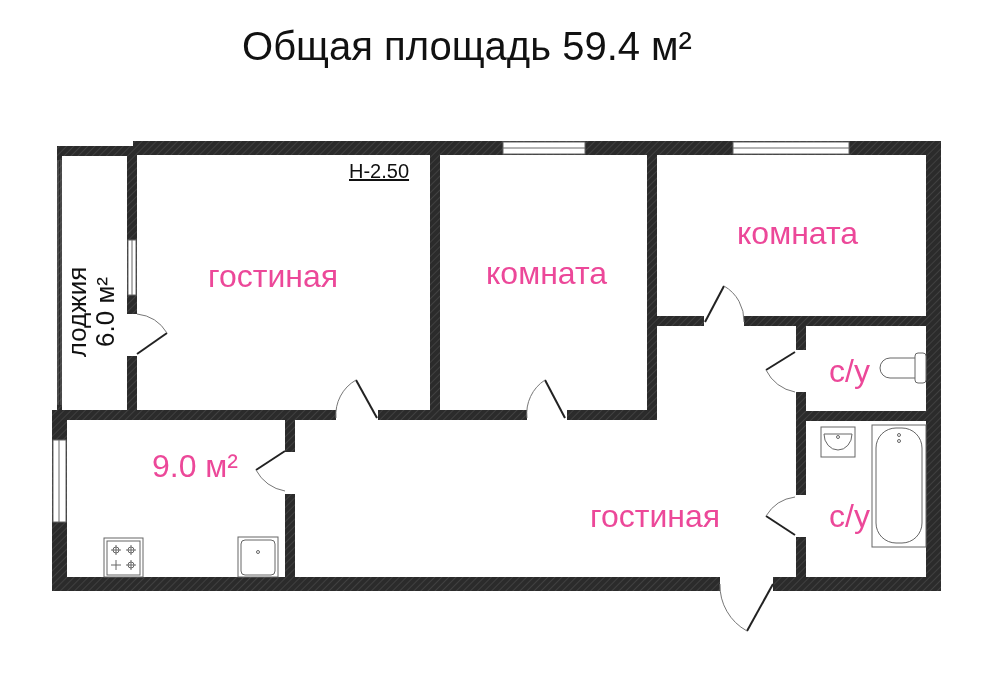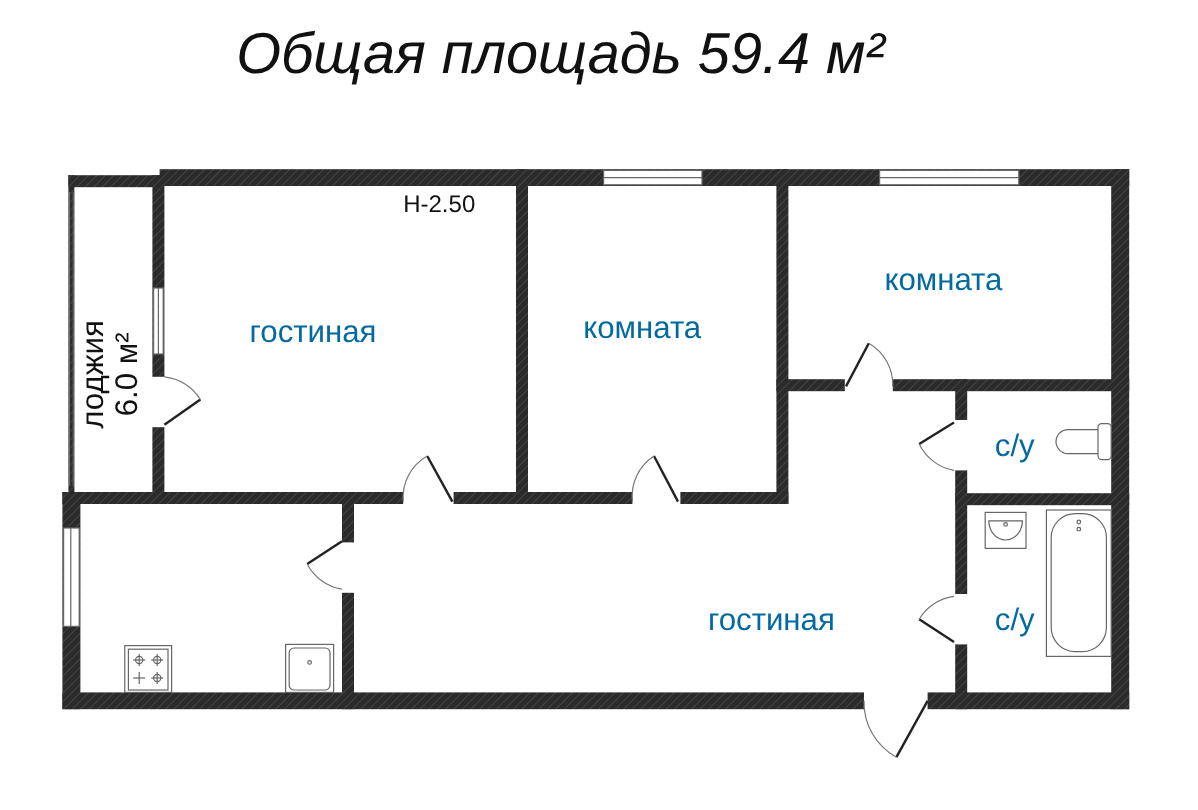--- a/index.html
+++ b/index.html
@@ -1,19 +1,19 @@
 <!DOCTYPE html>
 <html><head>
 <meta charset="utf-8">
 <style>
   html, body { margin: 0; padding: 0; background: #ffffff; }
   body { width: 998px; height: 675px; position: relative; overflow: hidden; font-family: "Liberation Sans", sans-serif; color: #111; }
-  .title { position: absolute; left: 0; top: 20px; width: 934px; text-align: center; font-size: 48px; line-height: 52px; color: #111; font-style: italic; }
+  .title { position: absolute; left: 0; top: 20px; width: 934px; text-align: center; font-size: 40px; line-height: 52px; color: #111; }
   svg.plan { position: absolute; left: 0; top: 0; }
-  .lbl { position: absolute; font-size: 26px; line-height: 30px; color: #0369a1; white-space: nowrap; }
+  .lbl { position: absolute; font-size: 32px; line-height: 30px; color: #ec4899; white-space: nowrap; }
   .lbl-c { text-align: center; }
   .height { position: absolute; font-size: 20px; color: #111; }
   .vertical { position: absolute; transform: rotate(-90deg); transform-origin: center; text-align: center; font-size: 26px; line-height: 28px; }
 </style>
 </head>
 <body>
 
 <div class="title">Общая площадь 59.4 м²</div>
 
 <svg class="plan" width="998" height="675" viewBox="0 0 998 675">
@@ -143,29 +143,30 @@
 
     <g>
       <rect x="872" y="425" width="54" height="122"></rect>
       <rect x="876" y="428" width="46" height="115" rx="20"></rect>
       <circle cx="899" cy="435" r="1.5"></circle>
       <circle cx="899" cy="441" r="1.5"></circle>
     </g>
   </g>
 </svg>
 
-<div class="height" style="left:336px; top:160px;">H-2.50</div>
+<div class="height" style="left:349px; top:160px;text-decoration:underline;">H-2.50</div>
 
 <div class="vertical" style="left:28px; top:282px; width:130px; height:60px;">
   <div>лоджия</div>
   <div>6.0 м²</div>
 </div>
 
 <div class="lbl" style="left:208px; top:261px;">гостиная</div>
 <div class="lbl" style="left:486px; top:258px;">комната</div>
 <div class="lbl" style="left:737px; top:218px;">комната</div>
 
 <div class="lbl lbl-c" style="left:130px; top:451px; width:130px;">
+  <div>9.0 м²</div>
 </div>
 
 <div class="lbl" style="left:590px; top:501px;">гостиная</div>
 <div class="lbl" style="left:829px; top:356px;">с/у</div>
 <div class="lbl" style="left:829px; top:501px;">с/у</div>
 
 </body></html>

